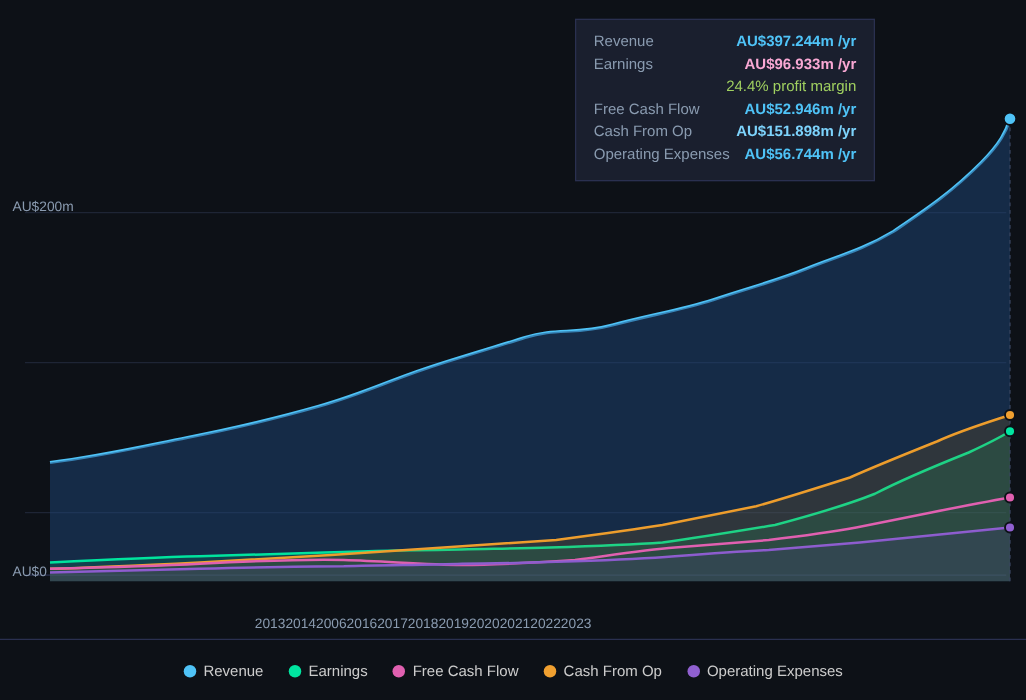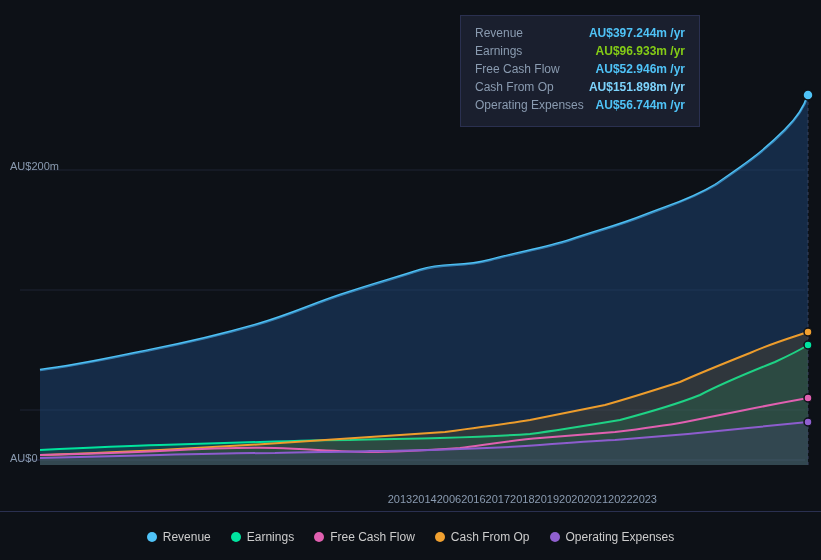--- a/index.html
+++ b/index.html
@@ -49,21 +49,21 @@
       font-size: 12px;
       min-width: 110px;
     }
 
     .tooltip-value {
       font-size: 12px;
       font-weight: bold;
     }
 
     .tooltip-value.blue { color: #4fc3f7; }
-    .tooltip-value.green { color: #84cc16; }
+    .tooltip-value.green { color: #f9a8d4; }
     .tooltip-value.orange { color: #7dd3fc; }
 
     .tooltip-sub {
       color: #a0d060;
       font-size: 12px;
       margin-left: 4px;
     }
 
     .tooltip-sub-row {
       display: flex;
@@ -96,21 +96,21 @@
       font-size: 11px;
     }
 
     
     .x-axis {
       position: absolute;
       bottom: 55px;
       left: 0;
       width: 677px;
       display: flex;
-      justify-content: flex-end;
+      justify-content: center;
       padding: 0 20px;
     }
     .x-label {
       color: #8a9bb0;
       font-size: 11px;
     }
 
     
     .legend {
       position: absolute;
@@ -197,20 +197,23 @@
     <div class="tooltip-row">
       <span class="tooltip-label">Revenue</span>
       <span class="tooltip-value blue">AU$397.244m /yr</span>
     </div>
 
     <div class="tooltip-row">
       <span class="tooltip-label">Earnings</span>
       <span class="tooltip-value green">AU$96.933m /yr</span>
     </div>
 
+    <div class="tooltip-sub-row">
+      <span class="tooltip-sub">24.4% profit margin</span>
+    </div>
 
     <div class="tooltip-row">
       <span class="tooltip-label">Free Cash Flow</span>
       <span class="tooltip-value blue">AU$52.946m /yr</span>
     </div>
 
     <div class="tooltip-row">
       <span class="tooltip-label">Cash From Op</span>
       <span class="tooltip-value orange">AU$151.898m /yr</span>
     </div>

